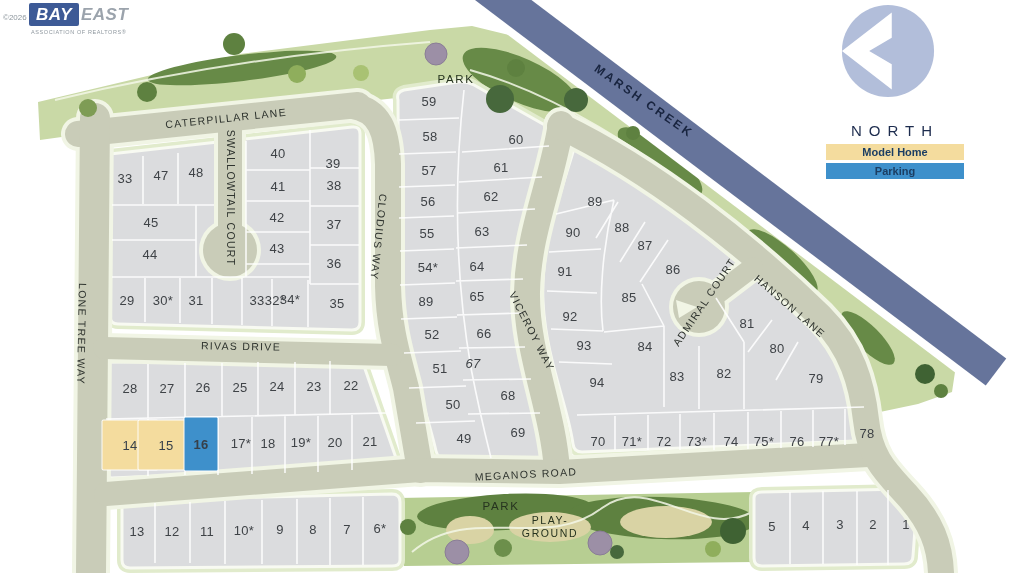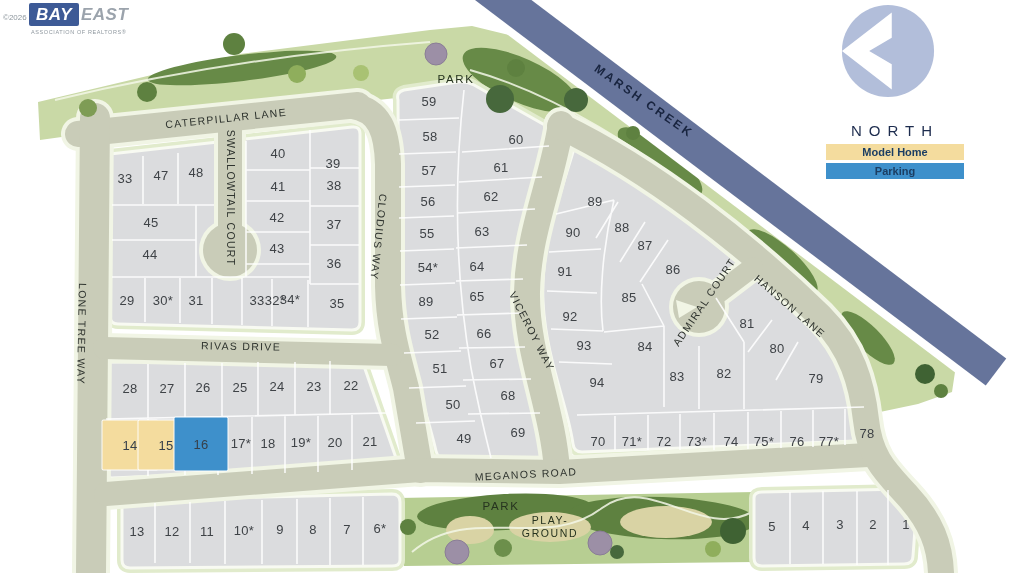--- a/index.html
+++ b/index.html
@@ -5,21 +5,21 @@
   html,body{margin:0;padding:0;background:#fff;}
   .stage{position:relative;width:1024px;height:573px;background:#ffffff;overflow:hidden;
          font-family:"Liberation Sans",sans-serif;}
   svg.base{position:absolute;left:0;top:0;}
   
   .layer{position:absolute;left:0;top:0;width:1024px;height:573px;pointer-events:none;}
   .lot{position:absolute;transform:translate(-50%,-50%);font-size:13px;color:#3f4347;
        letter-spacing:.3px;white-space:nowrap;}
   .lot.model-home,.lot.parking{width:55px;height:49px;display:flex;align-items:center;
        justify-content:center;box-shadow:0 0 0 1px rgba(255,255,255,.9);border-radius:1px;color:#37404a;}
-  .lot.parking{width:53px;height:53px;}
+  .lot.parking{width:33px;height:53px;font-weight:bold;}
   .street{position:absolute;font-size:10.5px;letter-spacing:1.3px;color:#2e332e;
        white-space:nowrap;font-weight:500;}
   .park-label{position:absolute;font-size:11.5px;letter-spacing:1.6px;color:#26331f;
        font-weight:500;transform:translate(-50%,-50%);}
   .playground{font-size:10.5px;white-space:pre-line;text-align:center;line-height:1.2;}
   .creek-label{position:absolute;font-size:12px;letter-spacing:2.6px;color:#18243f;
        font-weight:600;white-space:nowrap;}
   
   .logo{position:absolute;left:2px;top:2px;width:190px;height:42px;}
   .copyright{position:absolute;left:1px;top:11px;font-size:8px;color:#8e979e;}
@@ -224,21 +224,21 @@
       <span class="lot" style="left: 429px; top: 170px;">57</span>
       <span class="lot" style="left: 430px; top: 136px;">58</span>
       <span class="lot" style="left: 429px; top: 101px;">59</span>
       <span class="lot" style="left: 516px; top: 139px;">60</span>
       <span class="lot" style="left: 501px; top: 167px;">61</span>
       <span class="lot" style="left: 491px; top: 196px;">62</span>
       <span class="lot" style="left: 482px; top: 231px;">63</span>
       <span class="lot" style="left: 477px; top: 266px;">64</span>
       <span class="lot" style="left: 477px; top: 296px;">65</span>
       <span class="lot" style="left: 484px; top: 333px;">66</span>
-      <span class="lot" style="left: 497px; top: 363px;">67</span>
+      <span class="lot" style="left: 473px; top: 363px; font-style: italic;">67</span>
       <span class="lot" style="left: 508px; top: 395px;">68</span>
       <span class="lot" style="left: 518px; top: 432px;">69</span>
       <span class="lot" style="left: 598px; top: 441px;">70</span>
       <span class="lot" style="left: 632px; top: 441px;">71*</span>
       <span class="lot" style="left: 664px; top: 441px;">72</span>
       <span class="lot" style="left: 697px; top: 441px;">73*</span>
       <span class="lot" style="left: 731px; top: 441px;">74</span>
       <span class="lot" style="left: 764px; top: 441px;">75*</span>
       <span class="lot" style="left: 797px; top: 441px;">76</span>
       <span class="lot" style="left: 829px; top: 441px;">77*</span>

